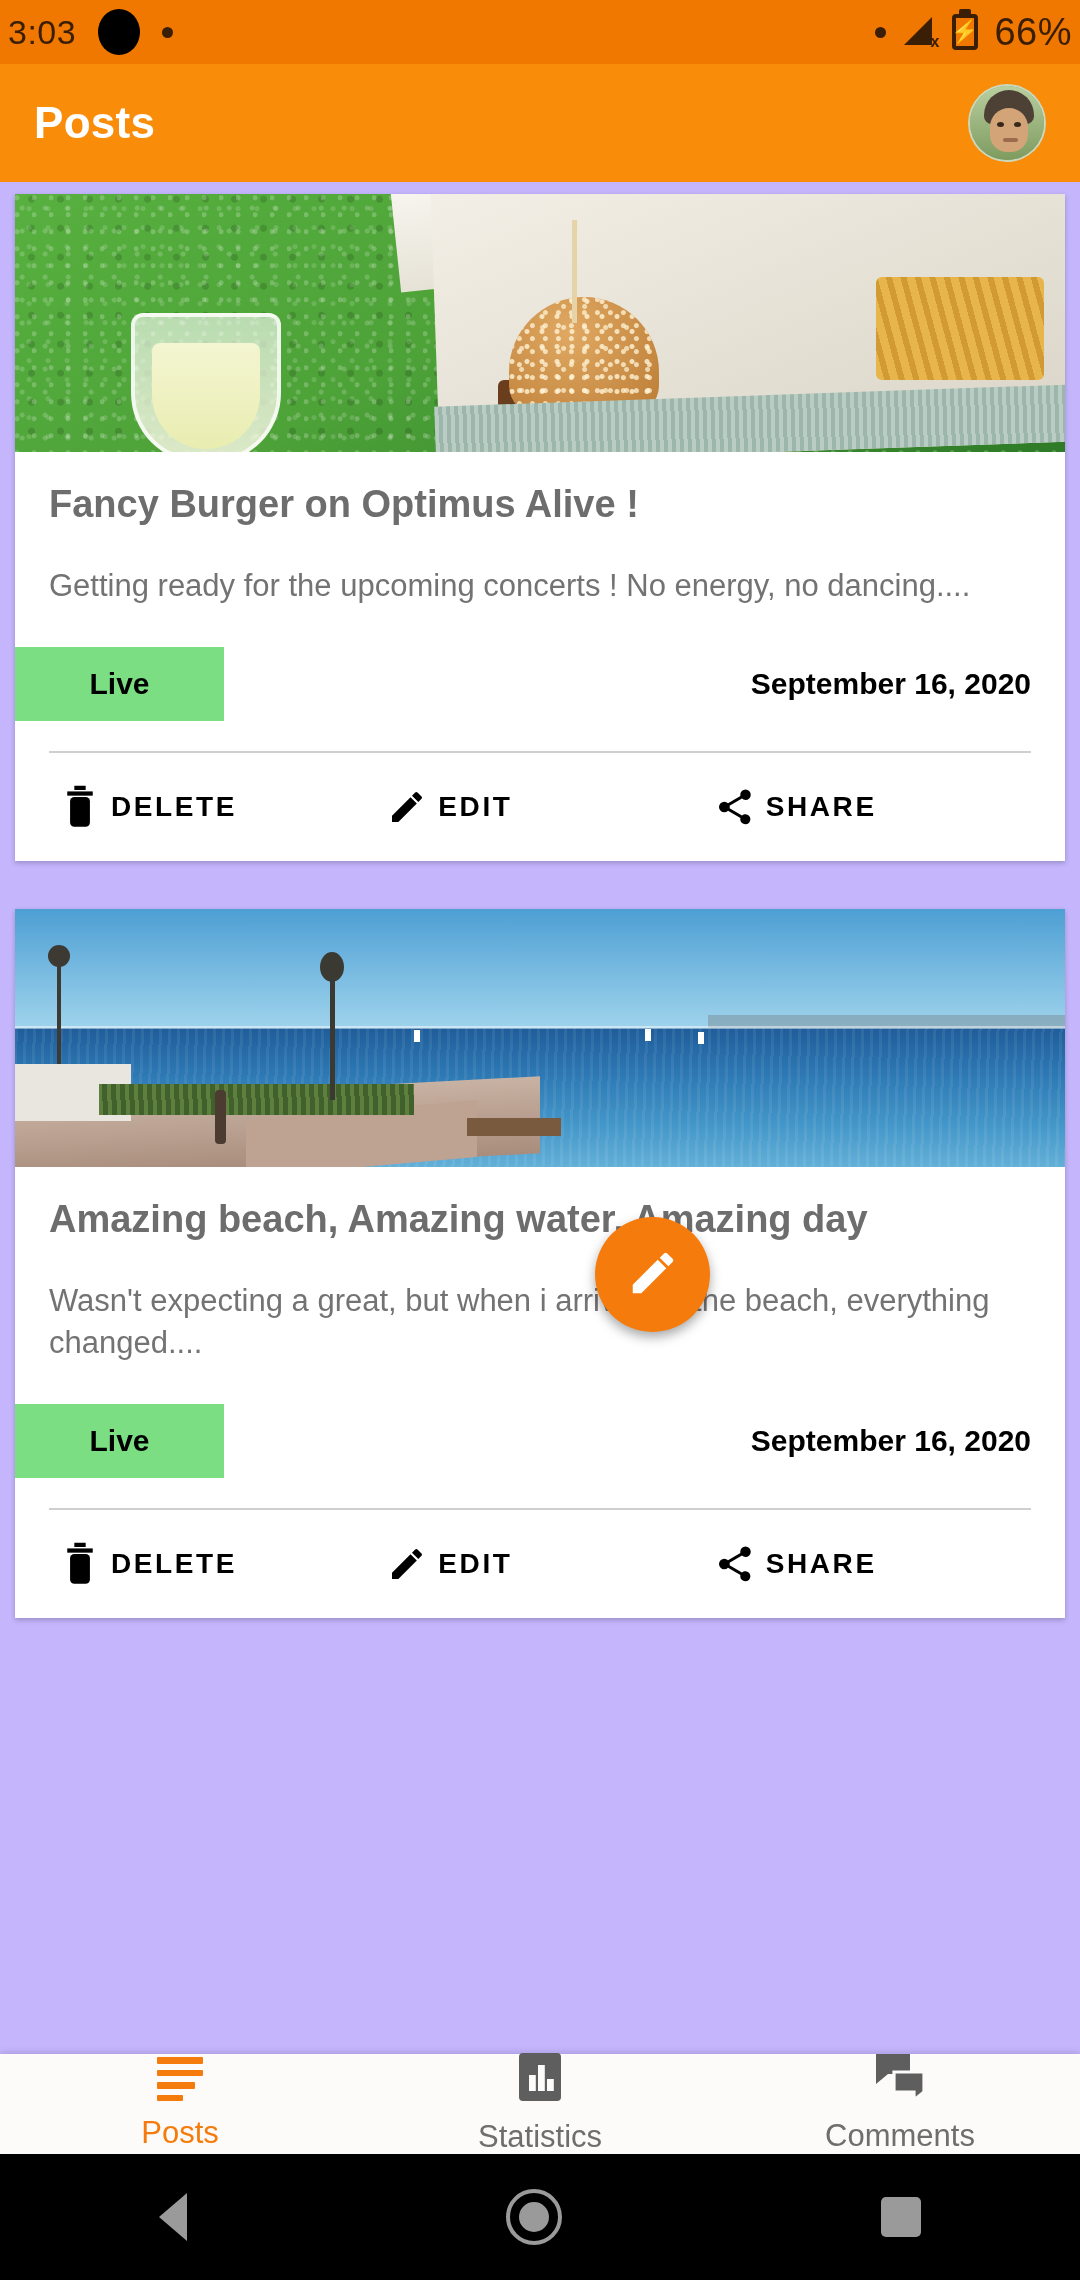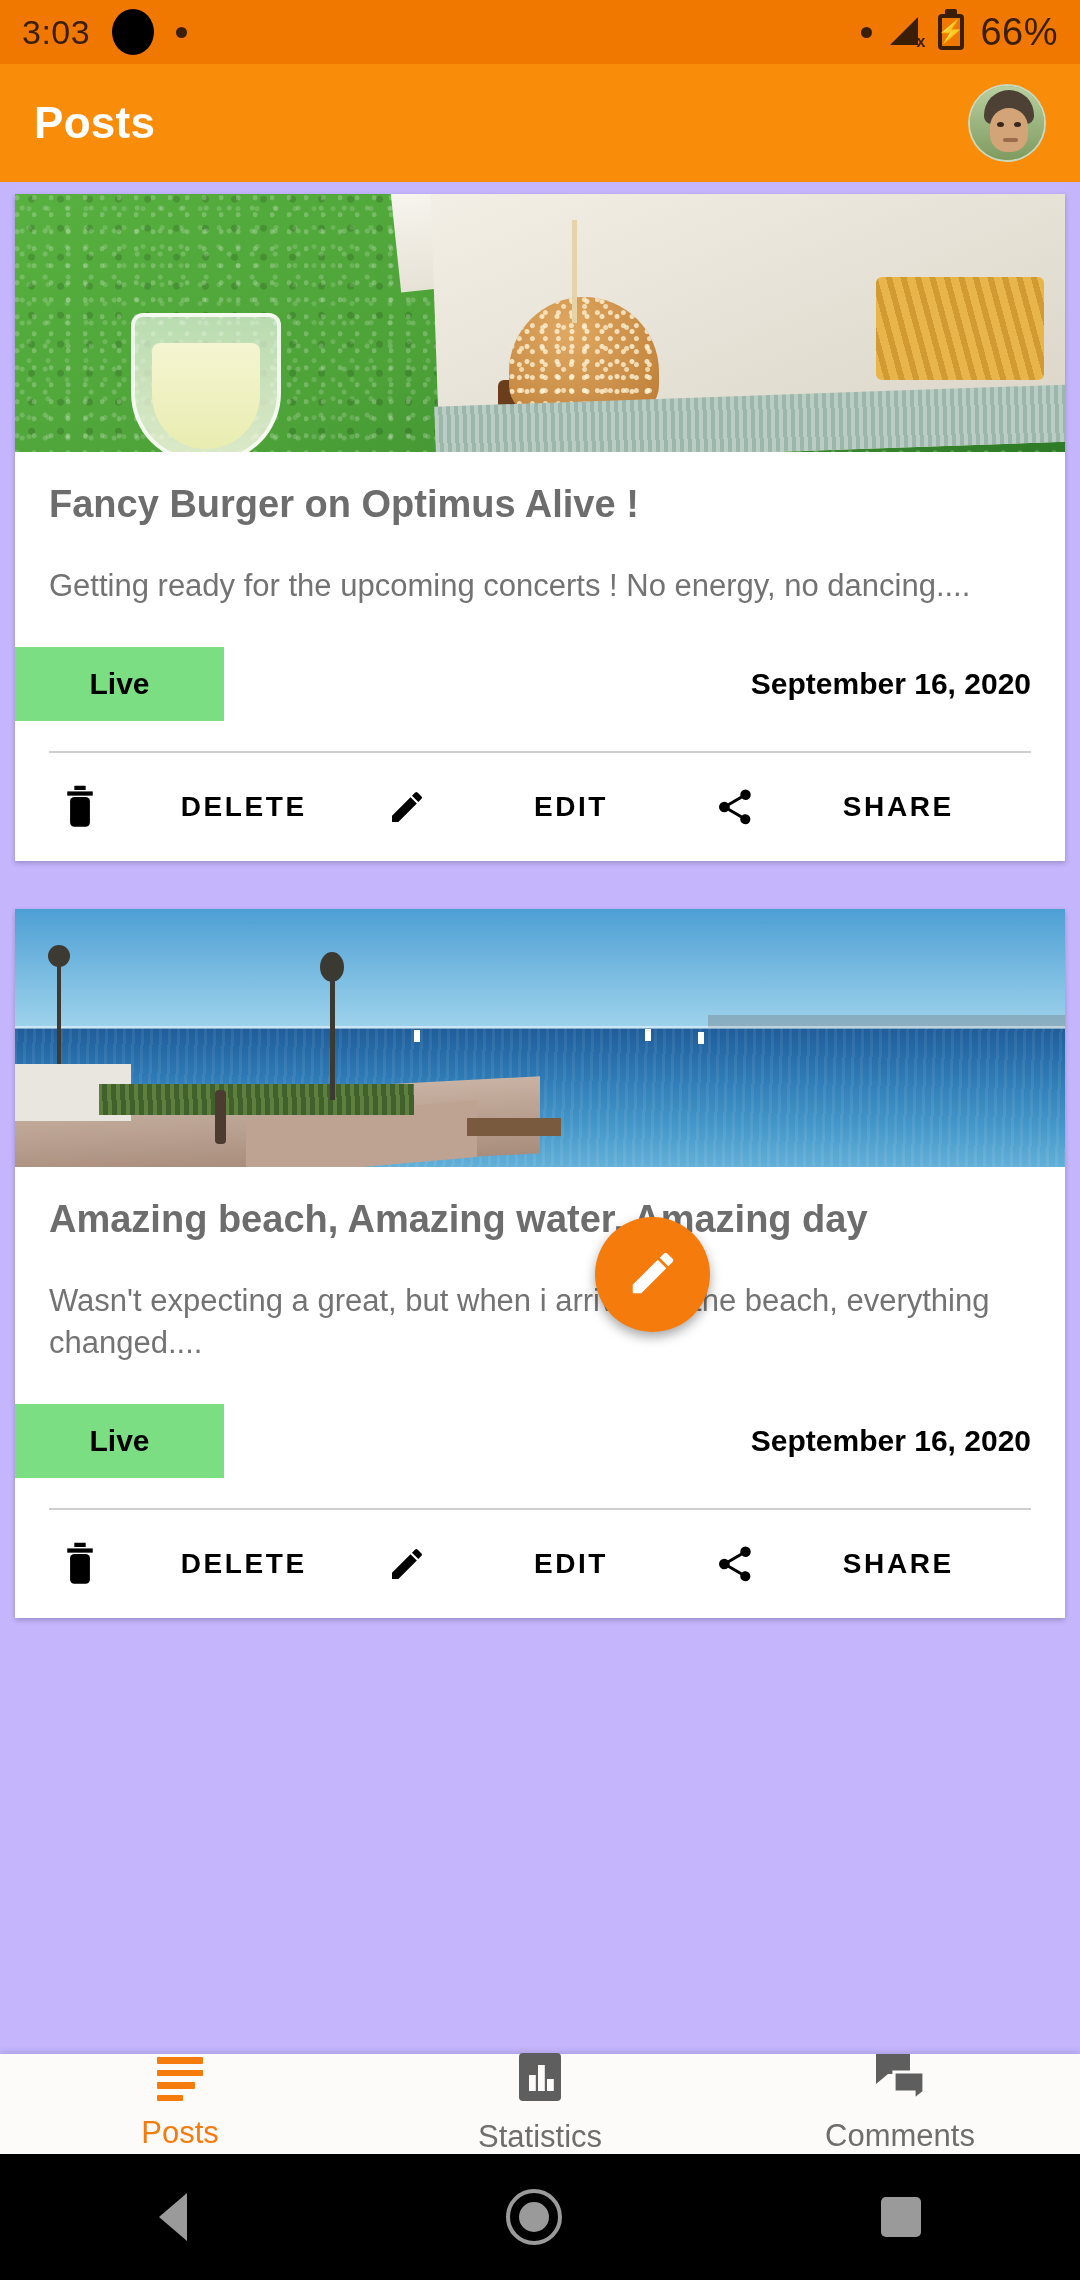--- a/index.html
+++ b/index.html
@@ -7,21 +7,21 @@
   body {
     font-family:"Liberation Sans", sans-serif;
     background:#EDE8E8;
     overflow:hidden;
     position:relative;
   }
 
   
   .statusbar{
     height:64px; background:#F07800; position:relative;
-    display:flex; align-items:center; padding:0 22px;
+    display:flex; align-items:center; padding:0 8px;
   }
   .sb-left{ display:flex; align-items:center; gap:22px; }
   .sb-time{ font-size:34px; color:#3A1E05; font-weight:400; letter-spacing:.5px; }
   .cam-cutout{ width:42px; height:46px; border-radius:50%; background:#000; }
   .sb-dot{ width:11px; height:11px; border-radius:50%; background:#3A1E05; }
   .sb-right{ margin-left:auto; display:flex; align-items:center; gap:16px; }
   .sig-wrap{ position:relative; width:34px; height:34px; }
   .sig-tri{
     width:0;height:0;border-left:28px solid transparent;border-bottom:28px solid #3A1E05;
     position:absolute; left:2px; bottom:4px;
@@ -180,21 +180,21 @@
 
   .divider{ height:2px; background:#CFCFCF; margin:30px 0 0 0; }
 
   .actions{ display:flex; align-items:center; height:108px; }
   .action{
     display:flex; align-items:center; flex:1; gap:0;
   }
   .action .ico{ width:62px; display:flex; justify-content:center; align-items:center; }
   .action .lbl{
     font-size:28px; font-weight:bold; letter-spacing:2.6px; color:#000;
-    flex:1; text-align:center;
+    flex:1; text-align:left;
   }
 
   
   .fab{
     position:absolute; left:595px; top:1217px; width:115px; height:115px;
     border-radius:50%; background:#F57C0C; box-shadow:0 5px 12px rgba(0,0,0,.35);
     display:flex; align-items:center; justify-content:center; z-index:40;
   }
 
   

